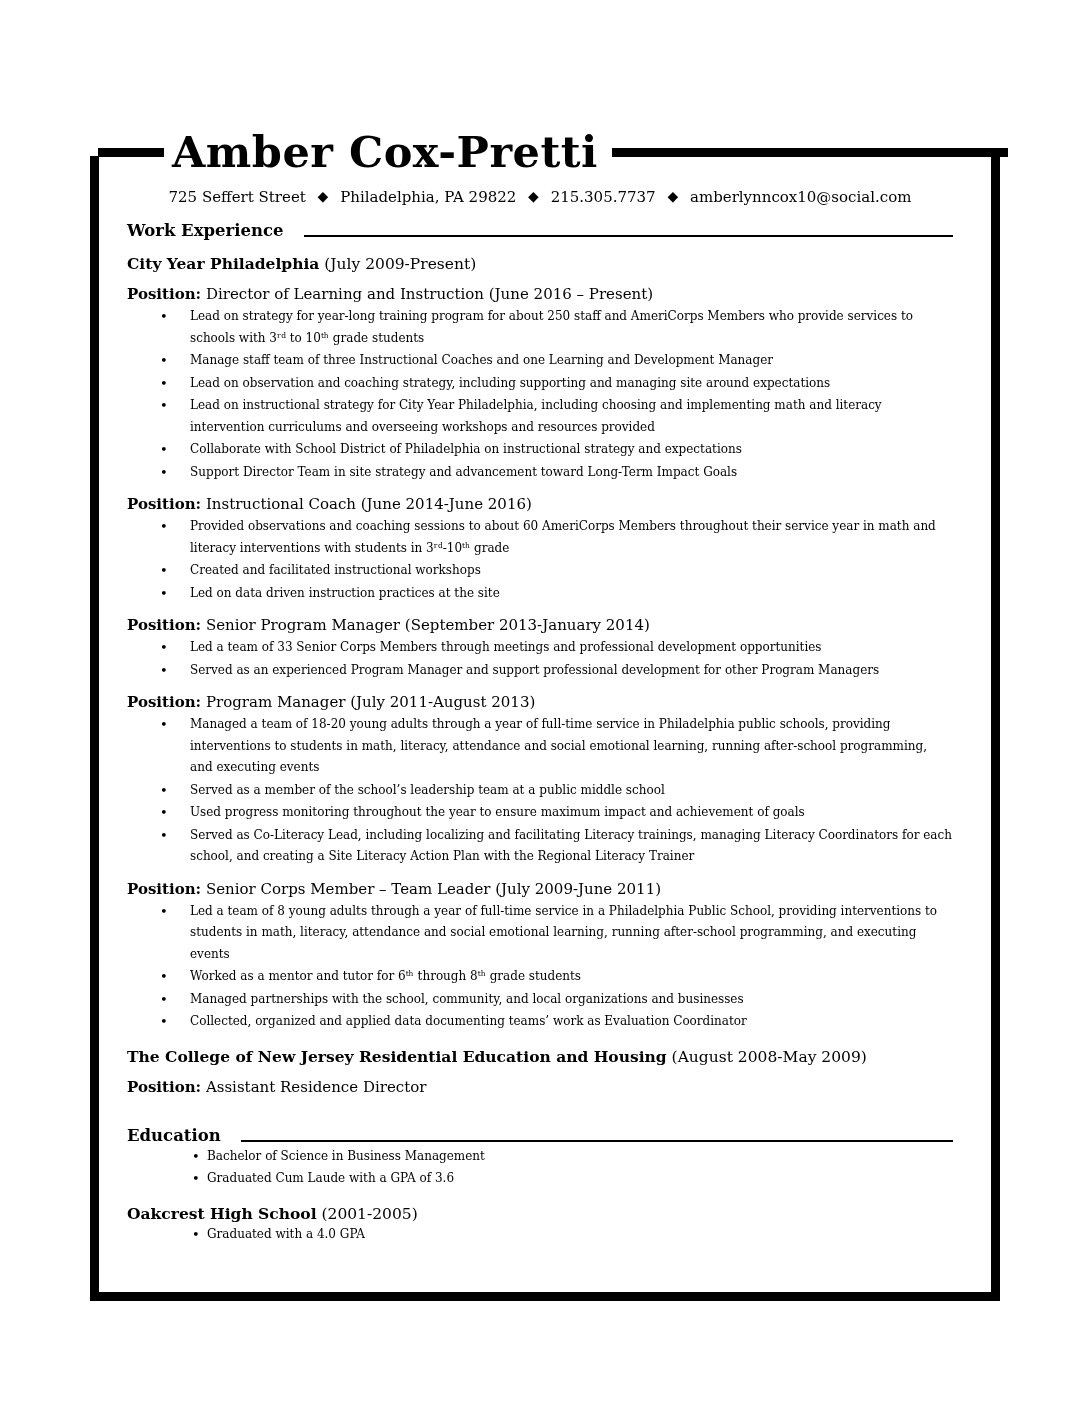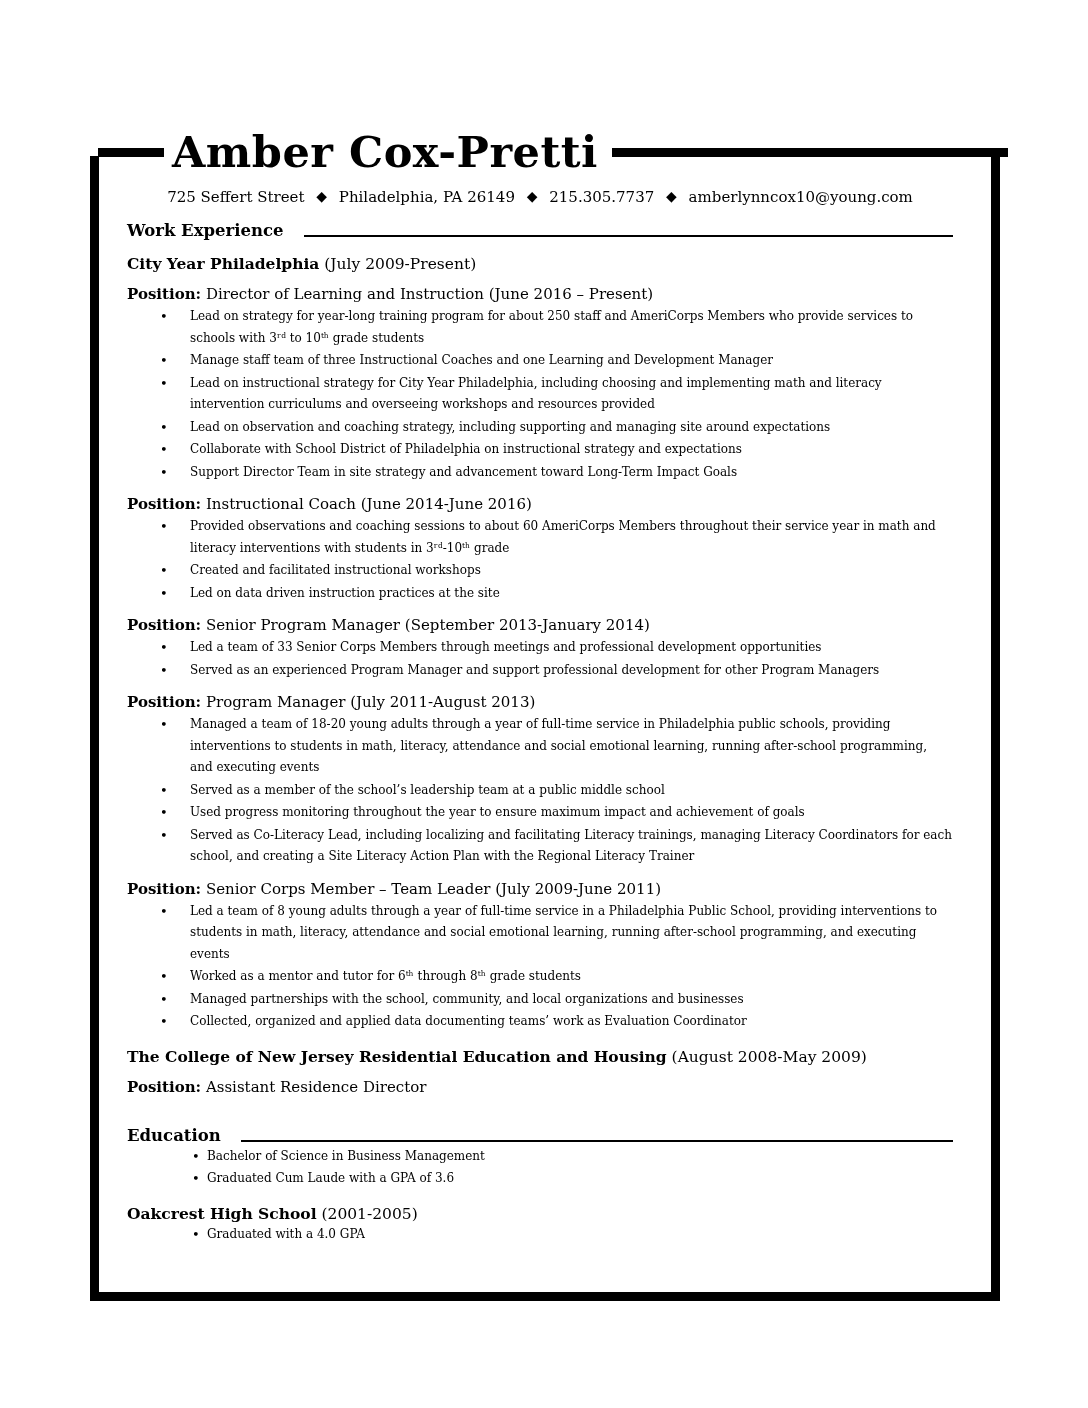--- a/index.html
+++ b/index.html
@@ -59,46 +59,46 @@
     <span class="rule-left"></span>
     <h1 class="title-text">Amber Cox-Pretti</h1>
     <span class="rule-right"></span>
   </div>
 
   <div class="frame">
 
     <div class="contact">
       <span>725 Seffert Street</span>
       <span class="diamond">◆</span>
-      <span>Philadelphia, PA 26149</span>
+      <span>Philadelphia, PA 29822</span>
       <span class="diamond">◆</span>
       <span>215.305.7737</span>
       <span class="diamond">◆</span>
-      <span>amberlynncox10@young.com</span>
+      <span>amberlynncox10@social.com</span>
     </div>
 
     <div class="sec-heading">
       <span class="sec-title">Work Experience</span>
       <span class="sec-rule"></span>
     </div>
 
     <p class="company">
       <span class="bold">City Year Philadelphia</span>
       <span>(July 2009-Present)</span>
     </p>
 
     <p class="position">
       <span class="bold">Position:</span>
       <span>Director of Learning and Instruction (June 2016 – Present)</span>
     </p>
     <ul class="bullets">
       <li>Lead on strategy for year-long training program for about 250 staff and AmeriCorps Members who provide services to schools with 3ʳᵈ to 10ᵗʰ grade students</li>
       <li>Manage staff team of three Instructional Coaches and one Learning and Development Manager</li>
+      <li>Lead on observation and coaching strategy, including supporting and managing site around expectations</li>
       <li>Lead on instructional strategy for City Year Philadelphia, including choosing and implementing math and literacy intervention curriculums and overseeing workshops and resources provided</li>
-      <li>Lead on observation and coaching strategy, including supporting and managing site around expectations</li>
       <li>Collaborate with School District of Philadelphia on instructional strategy and expectations</li>
       <li>Support Director Team in site strategy and advancement toward Long-Term Impact Goals</li>
     </ul>
 
     <p class="position">
       <span class="bold">Position:</span>
       <span>Instructional Coach (June 2014-June 2016)</span>
     </p>
     <ul class="bullets">
       <li>Provided observations and coaching sessions to about 60 AmeriCorps Members throughout their service year in math and literacy interventions with students in 3ʳᵈ-10ᵗʰ grade</li>

